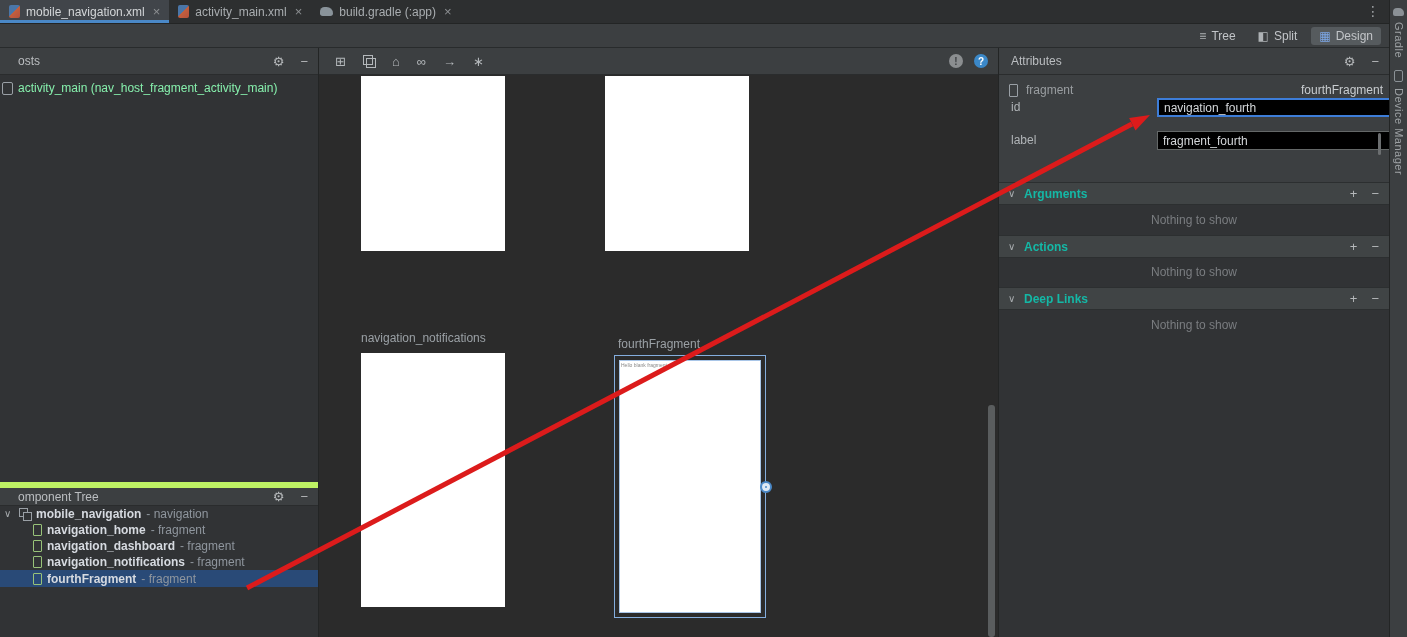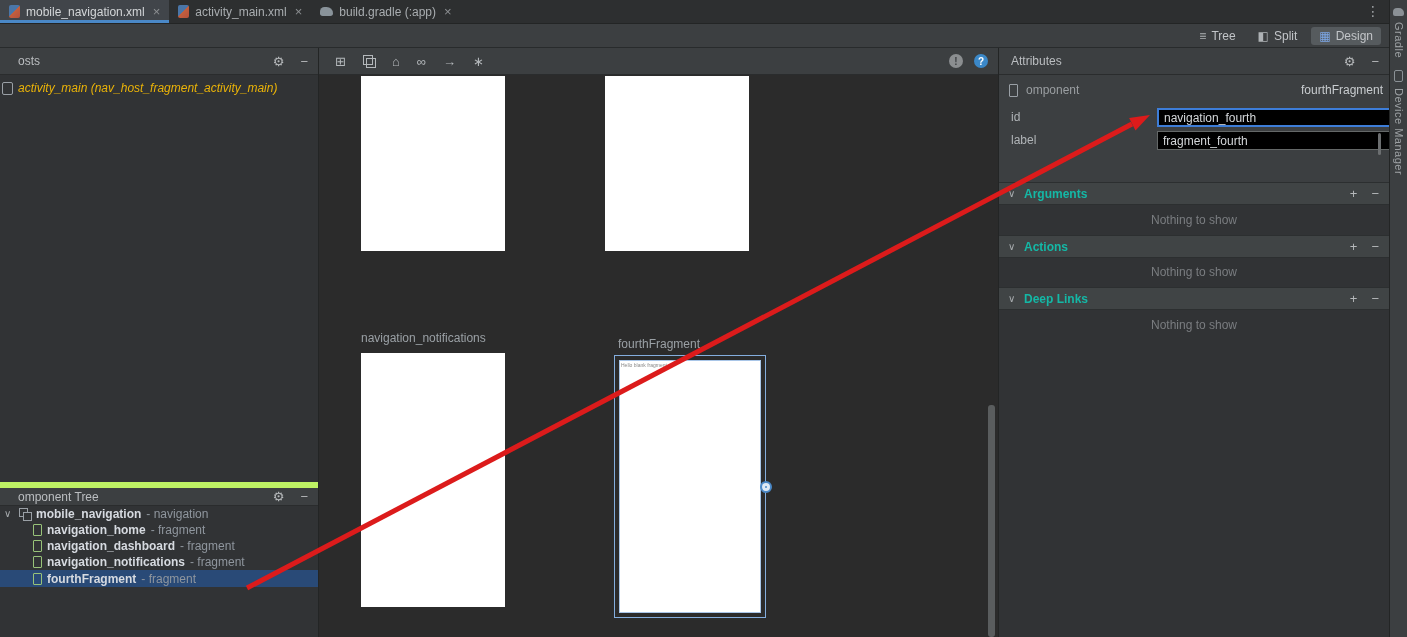--- a/index.html
+++ b/index.html
@@ -28,21 +28,21 @@
   .mode-icon { font-size:12px; color:#aeb2b5; }
   .mode.selected .mode-icon { color:#7ca7e6; }
   
   .panel-header { height:27px; background:#3c3f41; border-bottom:1px solid #2a2c2d;
     display:flex; align-items:center; padding:0 10px 0 18px; gap:16px; }
   .ph-title { flex:1; color:#bbbec1; }
   .icon-btn { color:#b6b9bb; font-size:13px; line-height:1; }
   
   .left-panel { position:absolute; left:0; top:48px; width:319px; bottom:0;
     background:#313335; border-right:1px solid #232525; }
-  .hosts-item { position:absolute; top:33px; left:2px; display:flex; align-items:center; gap:5px; color:#eab308;font-style:italic; }
+  .hosts-item { position:absolute; top:33px; left:2px; display:flex; align-items:center; gap:5px; color:#86efac; }
   .activity-icon { width:11px; height:13px; border:1px solid #9aa0a6; border-radius:2px; }
   .tree-header { position:absolute; top:434px; left:0; right:0; height:24px; border-top:6px solid #bef264; }
   .tree { position:absolute; top:458px; left:0; right:0; }
   .tree-row { height:16px; line-height:16px; display:flex; align-items:center; gap:5px; padding-left:33px; white-space:nowrap; }
   .tree-row.root { padding-left:4px; }
   .tree-row.selected { background:#294a77; height:17px; }
   .chev { color:#a7abae; font-size:10px; width:10px; }
   .tname { font-weight:bold; color:#d6dae0; }
   .tsuffix { color:#8f969e; }
   .frag-icon { width:9px; height:12px; border:1px solid #98c379; border-radius:1px; flex:none; }
@@ -237,25 +237,25 @@
 
   <div class="attr-panel">
     <div class="panel-header attr-header">
       <span class="ph-title">Attributes</span>
       <span class="icon-btn">⚙</span>
       <span class="icon-btn">−</span>
     </div>
 
     <div class="attr-comp-row">
       <span class="attr-frag-icon"></span>
-      <span class="attr-comp-type">omponent</span>
+      <span class="attr-comp-type">fragment</span>
       <span class="attr-comp-name">fourthFragment</span>
     </div>
 
-    <div class="attr-row" style="top:60px;">
+    <div class="attr-row" style="top:50px;">
       <span class="f-label">id</span>
       <input class="field focus" value="navigation_fourth" style="">
     </div>
     <div class="attr-row" style="top:83px;">
       <span class="f-label">label</span>
       <input class="field" value="fragment_fourth" style="">
     </div>
     <div class="mini-scroll"></div>
 
     <div class="section-header s1h">

